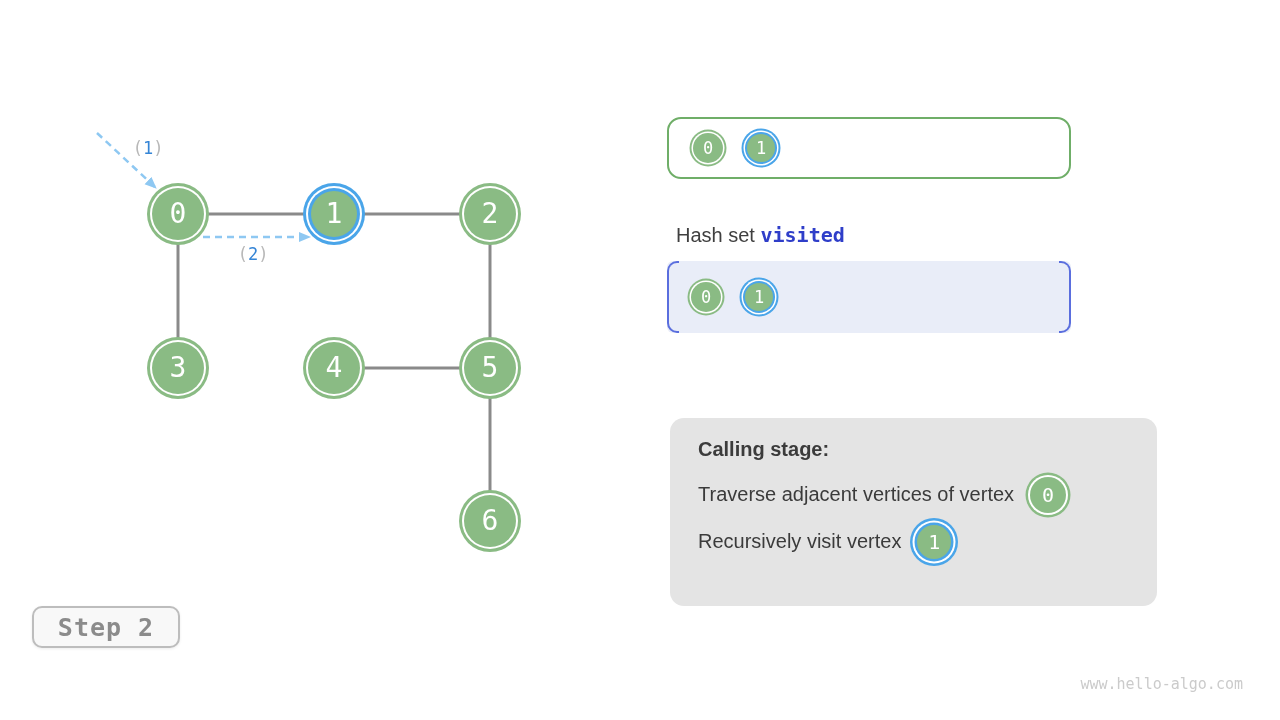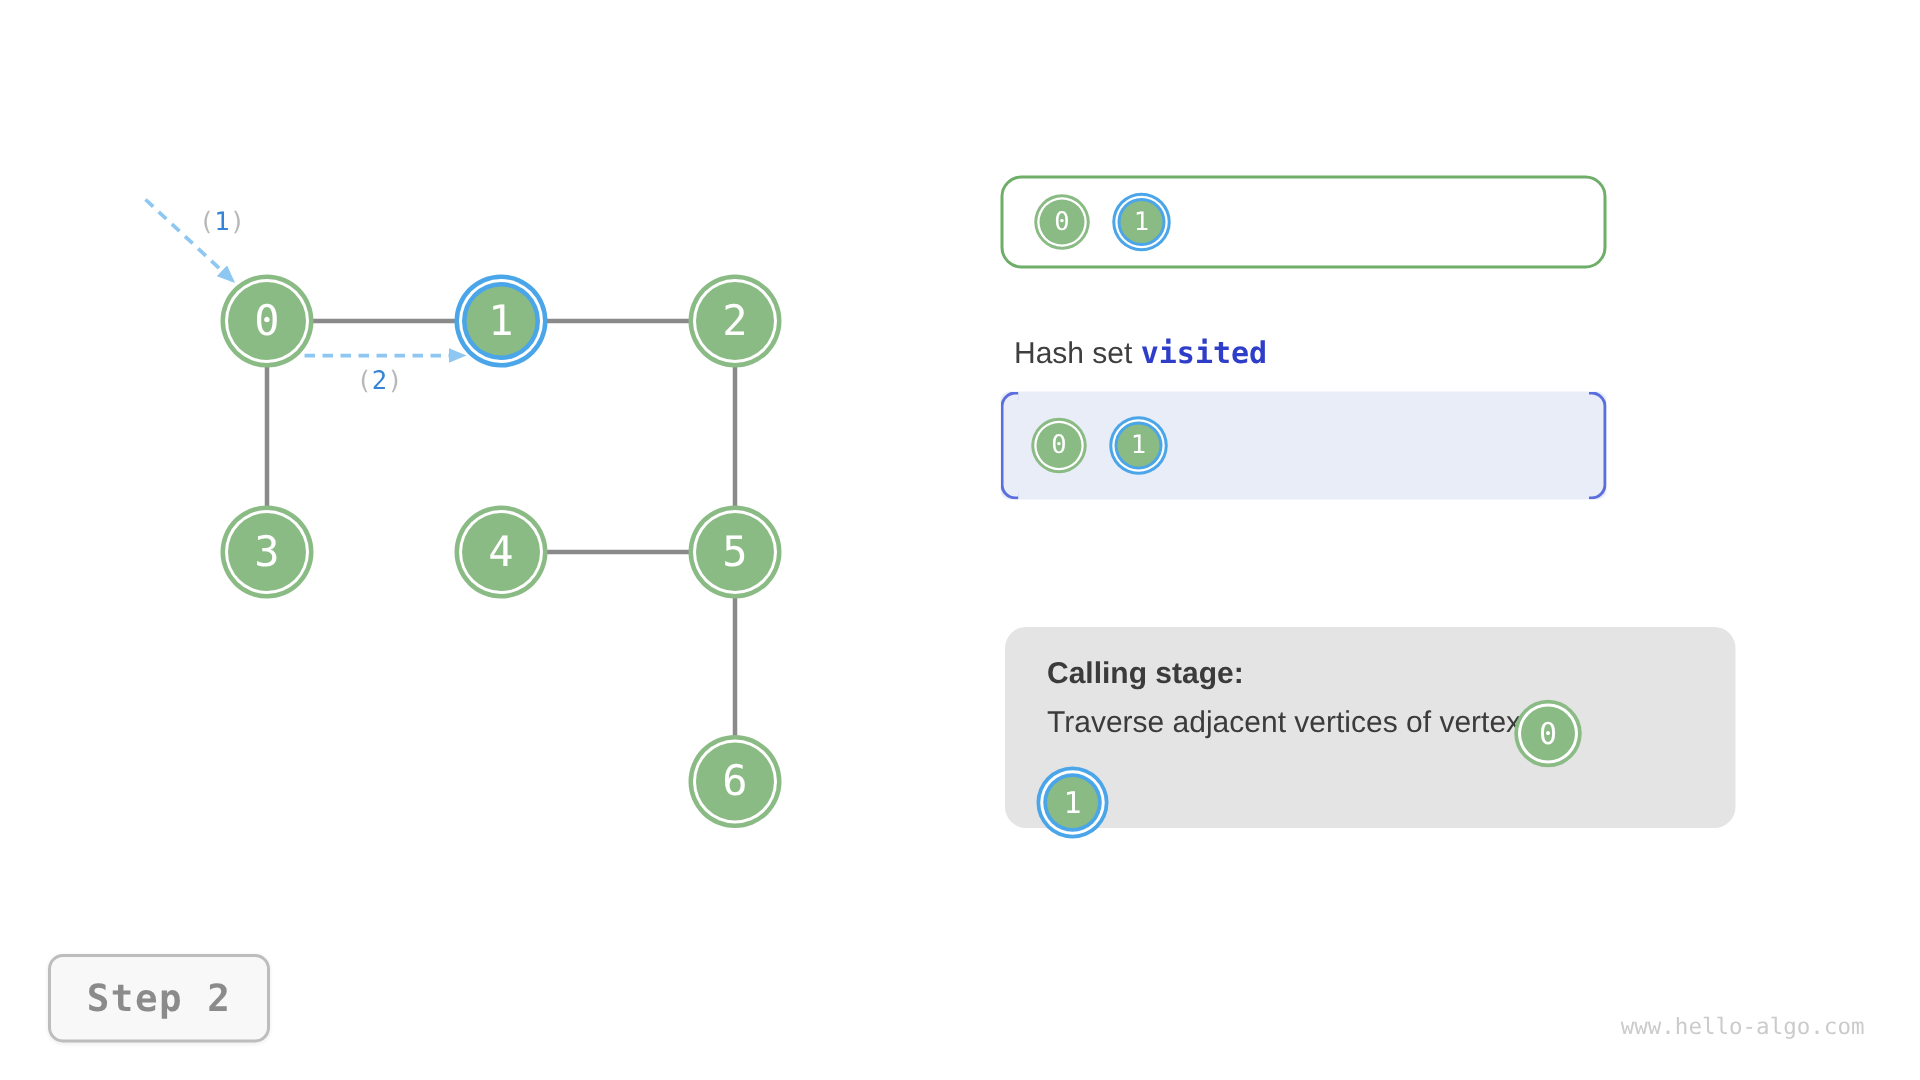--- a/index.html
+++ b/index.html
@@ -53,28 +53,28 @@
   #res-box{left:667px;top:117px;width:404px;height:62px;background:#fff;
          border:2px solid var(--res-border);border-radius:14px;padding-left:24px;gap:24px;}
   #visited-box{left:667px;top:261px;width:404px;height:72px;background:var(--visited-bg);
          border-radius:6px;padding-left:24px;gap:24px;}
   .bracket{position:absolute;top:0;bottom:0;width:12px;}
   .bracket.left{left:0;border:2.5px solid var(--visited-bracket);border-right:none;
          border-radius:10px 0 0 10px;}
   .bracket.right{right:0;border:2.5px solid var(--visited-bracket);border-left:none;
          border-radius:0 10px 10px 0;}
 
-  #calling-box{position:absolute;left:670px;top:418px;width:487px;height:134px;
+  #calling-box{position:absolute;left:670px;top:418px;width:487px;height:188px;
          background:var(--calling-bg);border-radius:14px;padding:20px 12px 0 28px;}
   .calling-title{font-size:20px;font-weight:bold;color:#3b3b3b;margin-bottom:10px;}
-  .calling-line{display:flex;gap:0;height:47px;
+  .calling-line{display:flex;align-items:center;gap:16px;height:47px;
          font-size:20px;color:#3b3b3b;white-space:nowrap;}
 
   
-  #step-box{position:absolute;left:32px;top:636px;width:148px;height:59px;
+  #step-box{position:absolute;left:32px;top:606px;width:148px;height:42px;
          display:flex;align-items:center;justify-content:center;
          background:var(--step-bg);border:2px solid var(--step-border);border-radius:10px;
          box-shadow:0 1px 3px rgba(0,0,0,0.08);}
   #step-box span{font-family:"DejaVu Sans Mono",monospace;font-weight:bold;
          font-size:25px;color:var(--step-text);letter-spacing:1px;}
   #watermark{position:absolute;right:37px;bottom:27px;
          font-family:"DejaVu Sans Mono",monospace;font-size:15px;color:var(--watermark-gray);}
 </style>
 </head>
 <body>
@@ -155,20 +155,21 @@
   <div id="calling-box">
     <div class="calling-title">Calling stage:</div>
     <div id="calling-lines">
         <div class="calling-line">
           <span>Traverse adjacent vertices of vertex</span>
           <div class="gnode mid">
             <span>0</span>
           </div>
         </div>
         <div class="calling-line">
+          <span>Recursively visit vertex</span>
           <div class="gnode mid active">
             <span>1</span>
           </div>
         </div>
       </div>
   </div>
 
   <div id="step-box">
     <span>Step 2</span>
   </div>

